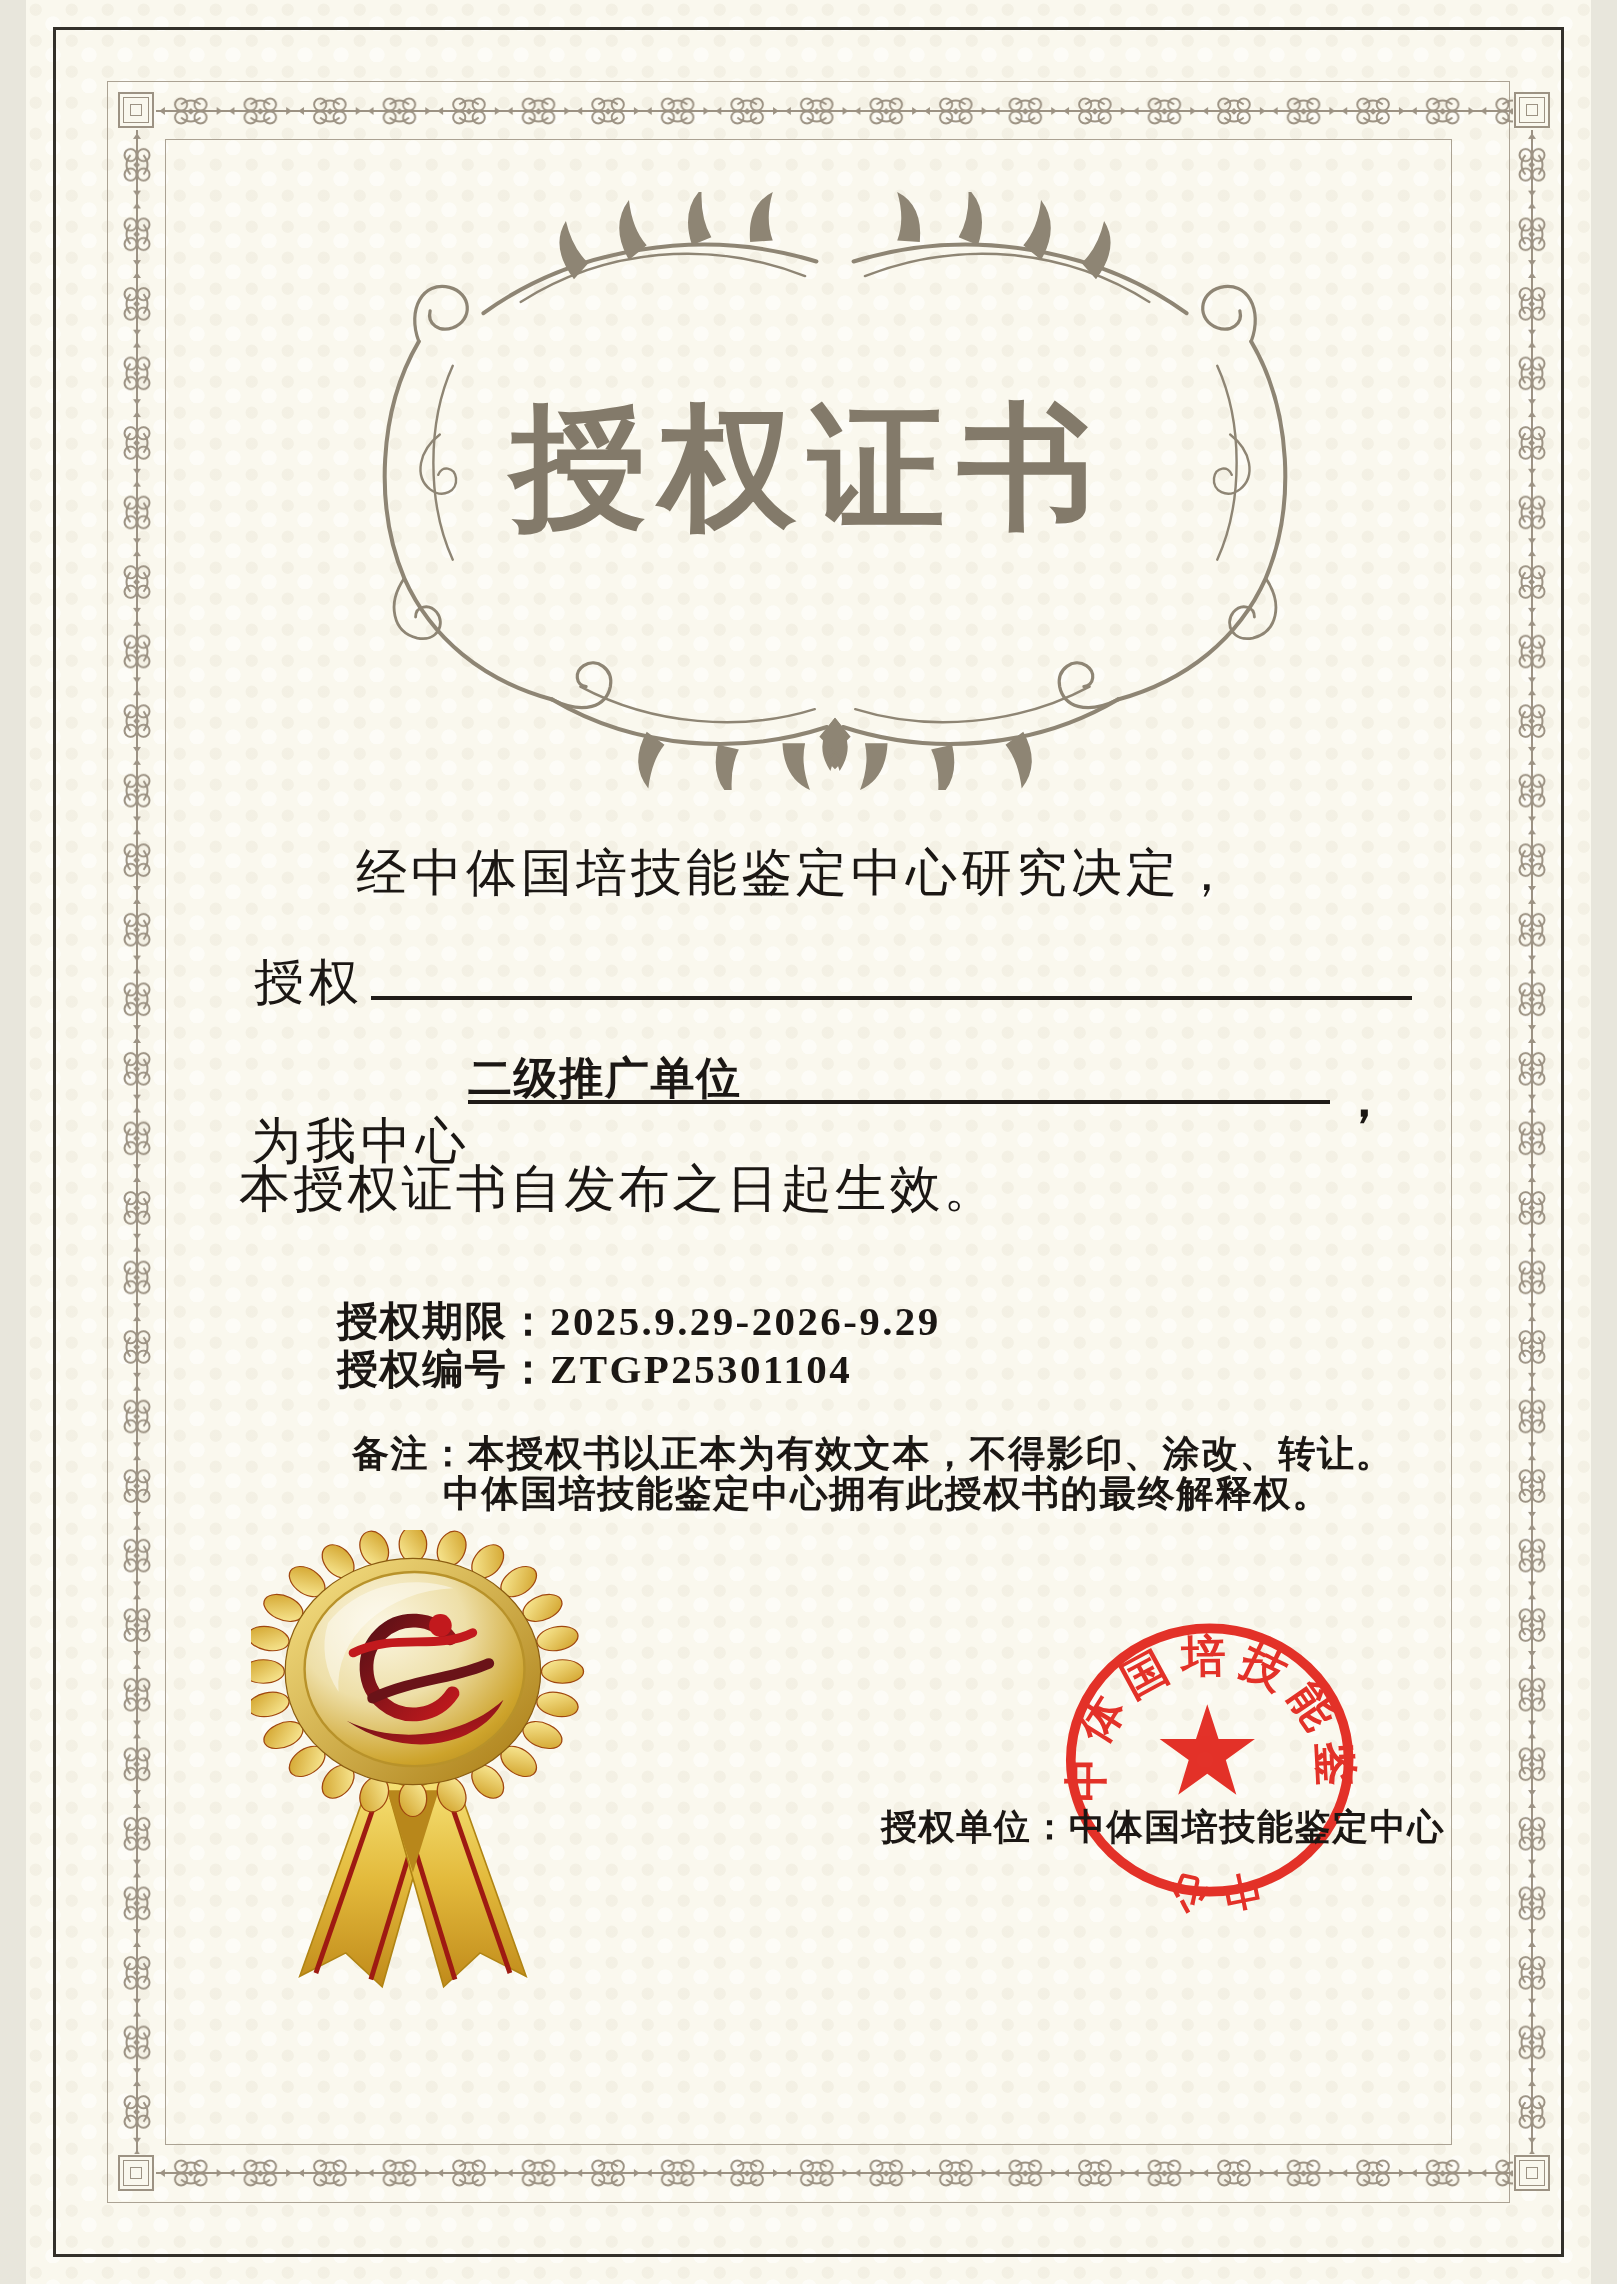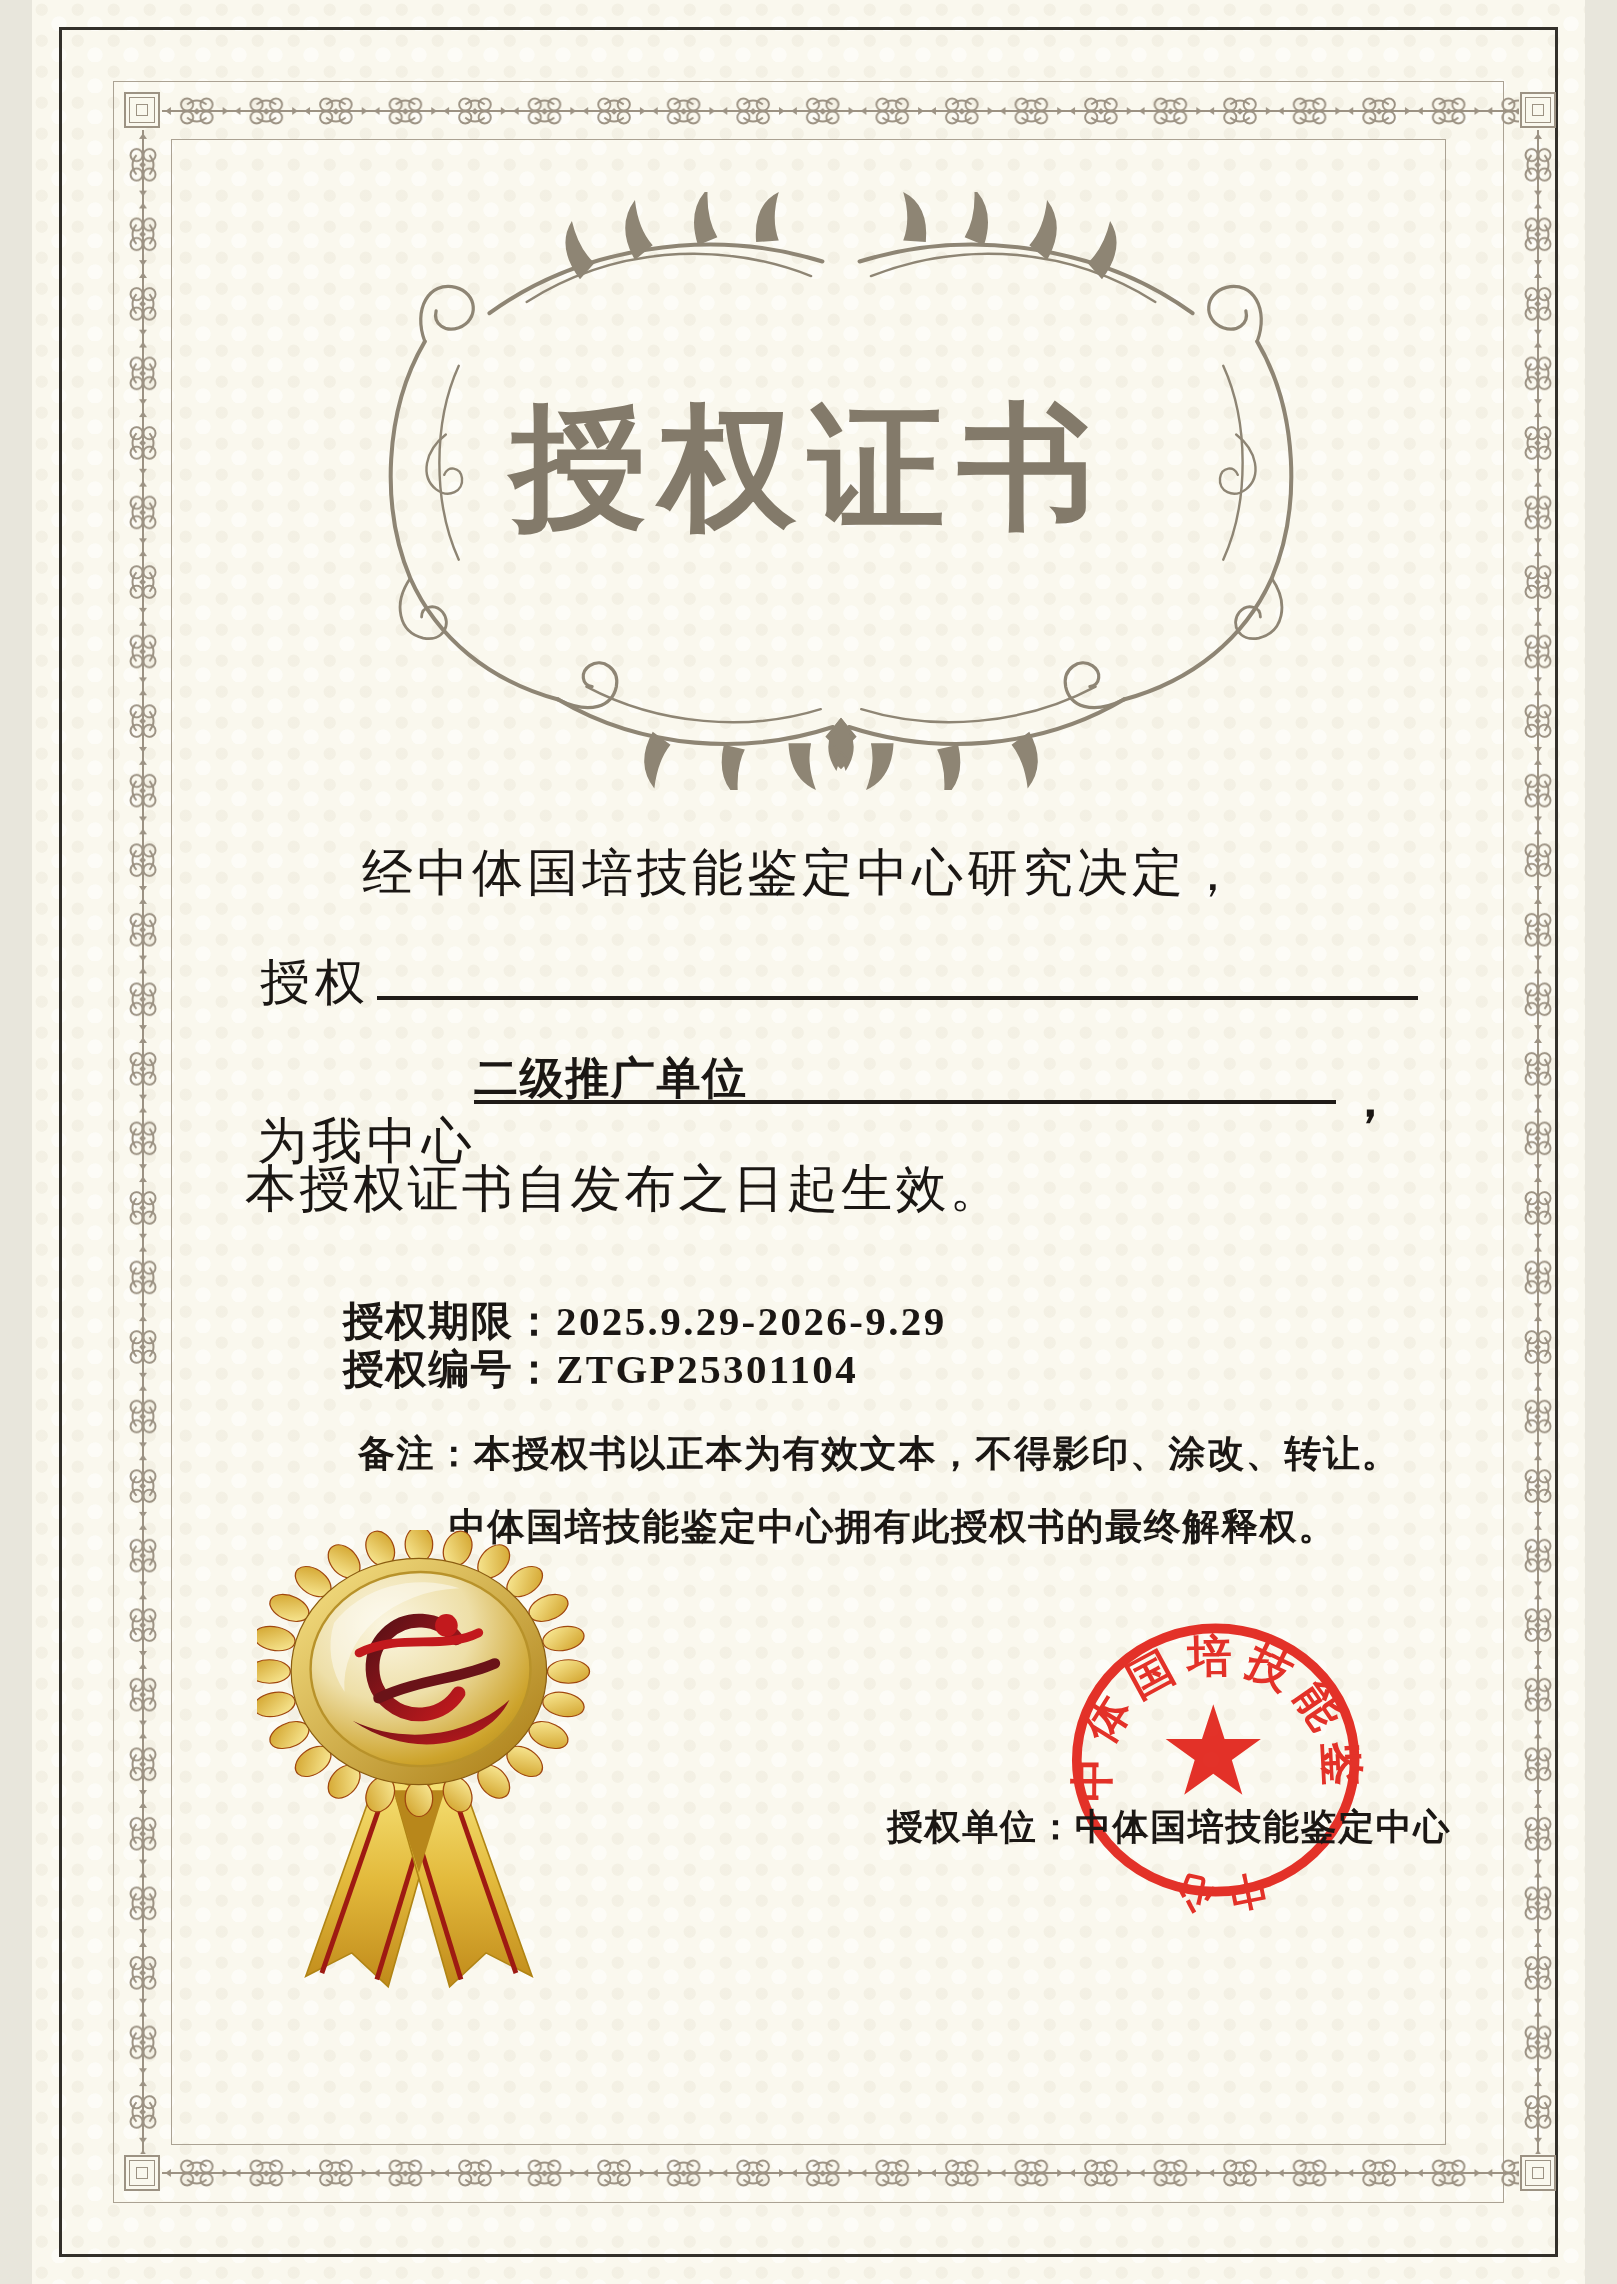--- a/index.html
+++ b/index.html
@@ -5,20 +5,21 @@
   html,body{margin:0;padding:0;background:#e8e6dc;}
   .page{
     position:relative;width:1553px;height:2284px;margin:0 auto;
     background-color:#faf8ee;
     background-image:
       radial-gradient(circle at 9.7px 9.7px, rgba(213,207,184,0.18) 5.7px, rgba(213,207,184,0) 6.5px),
       radial-gradient(circle at 27px 24px, rgba(255,255,255,0.55) 7.3px, rgba(255,255,255,0) 8px);
     background-size:36px 31px;
     font-family:"Liberation Sans",sans-serif;
     overflow:hidden;
+    padding-left:12px;
   }
   
   .frame-dark{position:absolute;inset:27px;border:3.2px solid #33302a;}
   .band-outer{position:absolute;inset:81px;border:1.6px solid #aba293;}
   .band-inner{position:absolute;inset:139px;border:1.6px solid #aba293;}
   .corner{position:absolute;width:32px;height:32px;border:2.4px solid #9c9283;background:#faf8ee;padding:0;}
   .corner .mid{position:absolute;inset:3.2px;border:1.6px solid #9c9283;}
   .corner .core{position:absolute;inset:9.7px;border:1.6px solid #9c9283;}
   
   .cert-title{
@@ -40,21 +41,21 @@
   .lab-center{position:absolute;left:225px;top:1108px;font-size:50px;letter-spacing:4.9px;}
   .role{position:absolute;left:442px;top:1049px;width:862px;font-size:44px;font-weight:700;letter-spacing:1.6px;}
   .uline2{position:absolute;left:442px;top:1100px;width:862px;border-top:4px solid #201c18;}
   .comma2{position:absolute;left:1313px;top:1066px;font-size:50px;font-weight:700;}
   .line-eff{position:absolute;left:213px;top:1155px;font-size:51px;letter-spacing:3.2px;}
   .meta{position:absolute;left:311px;font-size:41px;letter-spacing:1.6px;font-weight:600;}
   .meta .val{font-family:"Liberation Serif",serif;font-weight:600;letter-spacing:2.4px;}
   .meta1{top:1294px;}
   .meta2{top:1342px;}
   .notes{position:absolute;left:326px;top:1434px;font-size:37px;line-height:40px;letter-spacing:1.6px;font-weight:600;}
-  .notes .ind{padding-left:91px;margin-top:33px;}
+  .notes .ind{padding-left:91px;}
   .issuer{position:absolute;left:855px;top:1803px;font-size:36px;font-weight:700;letter-spacing:1.6px;z-index:6;}
   svg{display:block;}
   .seal-svg{position:absolute;left:1023px;top:1609px;z-index:5;}
   .medal-svg{position:absolute;left:225px;top:1530px;}
   .flourish-svg{position:absolute;left:336px;top:192px;}
   .strip{position:absolute;}
 </style>
 </head>
 <body>
 

